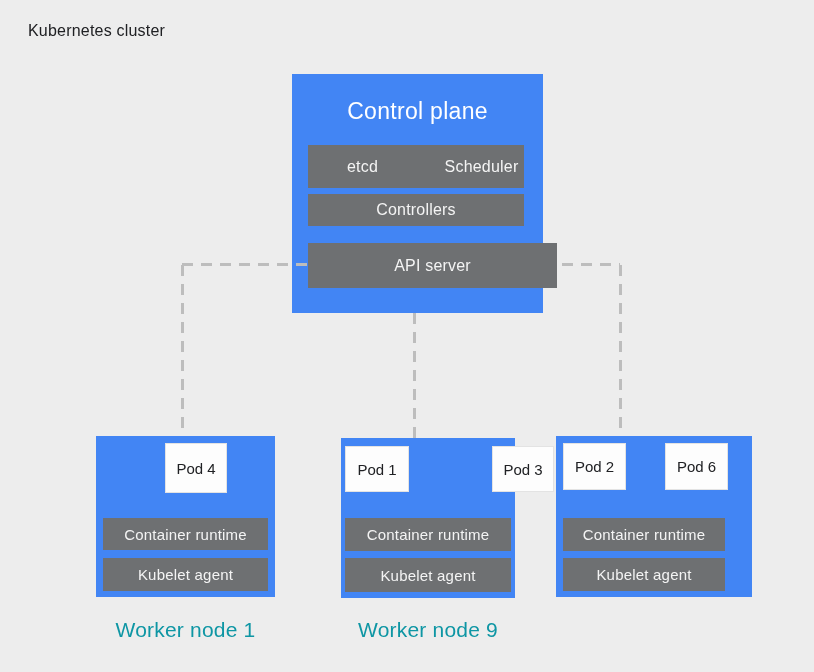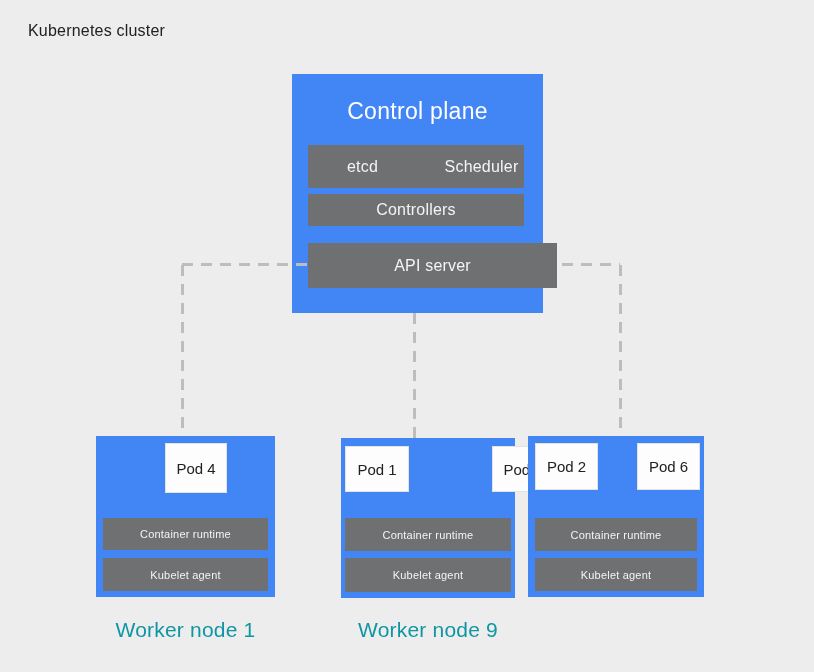--- a/index.html
+++ b/index.html
@@ -58,33 +58,33 @@
   }
   .pod {
     position: absolute;
     background: #FDFDFD;
     border: 1px solid #E3E3E3;
     color: #202124;
     display: flex; align-items: center; justify-content: center;
     font-size: 15px;
   }
   .node-gray {
-    position: absolute; font-size: 11px;
+    position: absolute; font-size: 15px;
   }
   .node-label {
     position: absolute; left: 50%; transform: translateX(-50%);
     white-space: nowrap; text-align: left;
     color: #0E96A4; font-size: 21px; letter-spacing: 0.2px;
   }
 
   .wn1 { left: 96px;  top: 436px; width: 179px; height: 225px; }
   .wn1 .node-box { height: 161px; }
   .wn2 { left: 341px; top: 438px; width: 174px; height: 223px; }
   .wn2 .node-box { height: 160px; }
-  .wn3 { left: 528px; top: 436px; width: 176px; height: 225px; }
+  .wn3 { left: 556px; top: 436px; width: 196px; height: 225px; }
   .wn3 .node-box { height: 161px; }
 
   .wn1 .pod-a { left: 59px; top: 7px; width: 62px; height: 50px; margin-left: 10px; }
   .wn2 .pod-a { left: 4px;  top: 8px; width: 64px; height: 46px; }
   .wn2 .pod-b { left: 107px;top: 8px; width: 62px; height: 46px; margin-left: 44px; }
   .wn3 .pod-a { left: 7px;  top: 7px; width: 63px; height: 47px; }
   .wn3 .pod-b { left: 109px;top: 7px; width: 63px; height: 47px; }
 
   .wn1 .runtime { left: 7px; top: 82px;  width: 165px; height: 32px; }
   .wn1 .kubelet { left: 7px; top: 122px; width: 165px; height: 33px; }

